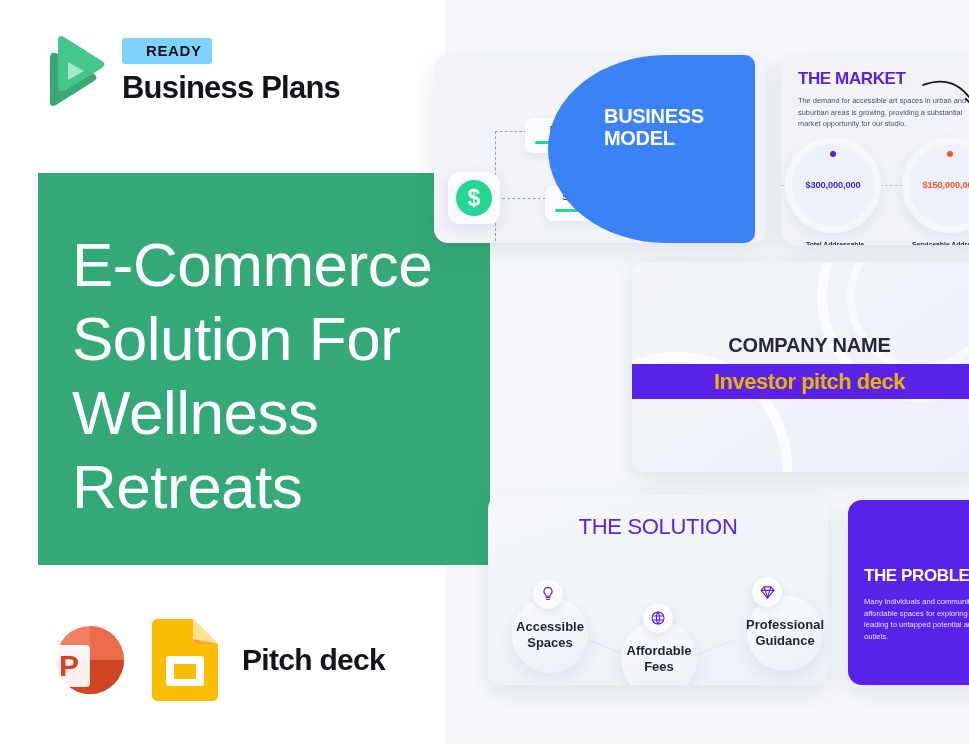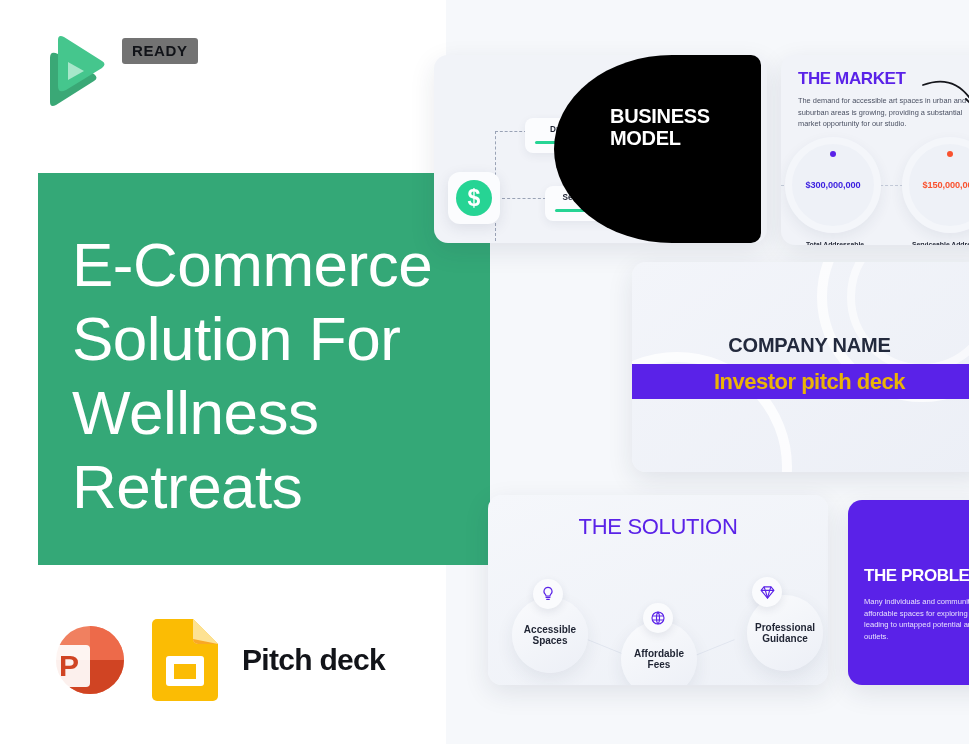--- a/index.html
+++ b/index.html
@@ -31,26 +31,26 @@
     letter-spacing:-0.5px;
     white-space:pre-line;
   }
 
   
   .logo{ position:absolute; left:44px; top:34px; width:300px; height:84px; }
   .logo-mark{ position:absolute; left:0; top:2px; width:62px; height:72px; }
   .logo-text{ position:absolute; left:78px; top:4px; }
   .ready-badge{
     display:inline-block;
-    background:#737373;
+    background:#7dd3fc;
     color:#111318;
     font-size:15px;
     font-weight:700;
     letter-spacing:0.6px;
-    padding:4px 10px 5px 10px;
+    padding:4px 10px 5px 24px;
     border-radius:3px;
   }
   .logo-name{
     margin-top:6px;
     font-size:31px;
     font-weight:700;
     color:#121419;
     letter-spacing:-0.8px;
   }
 
@@ -65,22 +65,22 @@
     position:absolute;
     background:#f1f3f8;
     border-radius:14px;
     box-shadow:0 8px 26px rgba(30,40,70,.10);
     overflow:hidden;
   }
 
   
   #slide-business{ left:434px; top:55px; width:333px; height:188px; }
   .bm-purple{
-    position:absolute; right:6px; top:0; width:207px; height:188px;
-    background:#000000;
+    position:absolute; right:12px; top:0; width:207px; height:188px;
+    background:#3b82f6;
     border-radius:118px 10px 10px 118px / 94px 10px 10px 94px;
   }
   .bm-purple .bm-title{
     position:absolute; left:56px; top:50px;
     color:#fff; font-size:20px; font-weight:700; line-height:22px; letter-spacing:-0.3px;
     white-space:pre-line;
   }
   .bm-purple .bm-desc{
     position:absolute; left:56px; top:103px; width:120px;
     color:#ece6fd; font-size:7.6px; line-height:11.5px;
@@ -152,21 +152,21 @@
   .sol-title{ position:absolute; left:0; top:19px; width:100%; text-align:center;
     color:#5a22e8; font-size:22px; font-weight:400; letter-spacing:-0.3px; }
   .sol-desc{ position:absolute; left:62px; top:48px; width:218px; text-align:center;
     color:#4a5062; font-size:7.4px; line-height:11px; }
   .sol-circle{
     position:absolute; border-radius:50%;
     background:linear-gradient(150deg,#fafbfd 0%,#eceff6 100%);
     box-shadow:0 7px 18px rgba(40,50,80,.08);
     display:flex; align-items:center; justify-content:center; text-align:center;
   }
-  .sol-circle span{ font-size:10px; font-weight:700; color:#1f2433; line-height:11px; white-space:pre-line; }
+  .sol-circle span{ font-size:13px; font-weight:700; color:#1f2433; line-height:16px; white-space:pre-line; }
   .sol-badge{
     position:absolute; width:30px; height:30px; border-radius:50%;
     background:#fafbfd; box-shadow:0 3px 9px rgba(40,50,80,.10);
     display:flex; align-items:center; justify-content:center;
   }
   #sol-c0{ left:24px; top:102px; width:76px; height:76px; }
   #sol-b0{ left:45px; top:84px; }
   #sol-c1{ left:133px; top:126px; width:76px; height:76px; }
   #sol-b1{ left:155px; top:108px; }
   #sol-c2{ left:259px; top:100px; width:76px; height:76px; }
@@ -195,20 +195,21 @@
 <div class="logo">
   <div class="logo-mark">
     <svg width="62" height="72" viewBox="0 0 62 72">
       <path d="M6 22 L6 66 Q6 72 12 69 L50 45 Q55 42 50 38 L14 18 Q6 14 6 22 Z" fill="#3aa876"></path>
       <path d="M14 4 Q14 -2 20 1 L58 25 Q63 28 58 32 L22 54 Q14 58 14 50 Z" fill="#45c68d"></path>
       <path d="M24 26 L24 44 L40 35 Z" fill="#b9ecd5" opacity=".85"></path>
     </svg>
   </div>
   <div class="logo-text">
     <div class="ready-badge">READY</div>
+    <div class="logo-name">Business Plans</div>
   </div>
 </div>
 
 <div class="slide" id="slide-business">
   <div class="dash-v" style="left:61px; top:76px; height:60px;"></div>
   <div class="dash-h" style="left:61px; top:76px; width:32px;"></div>
   <div class="dash-v" style="left:61px; top:148px; height:58px;"></div>
 
   <div class="dash-h" style="left:68px; top:143px; width:44px;"></div>
 

